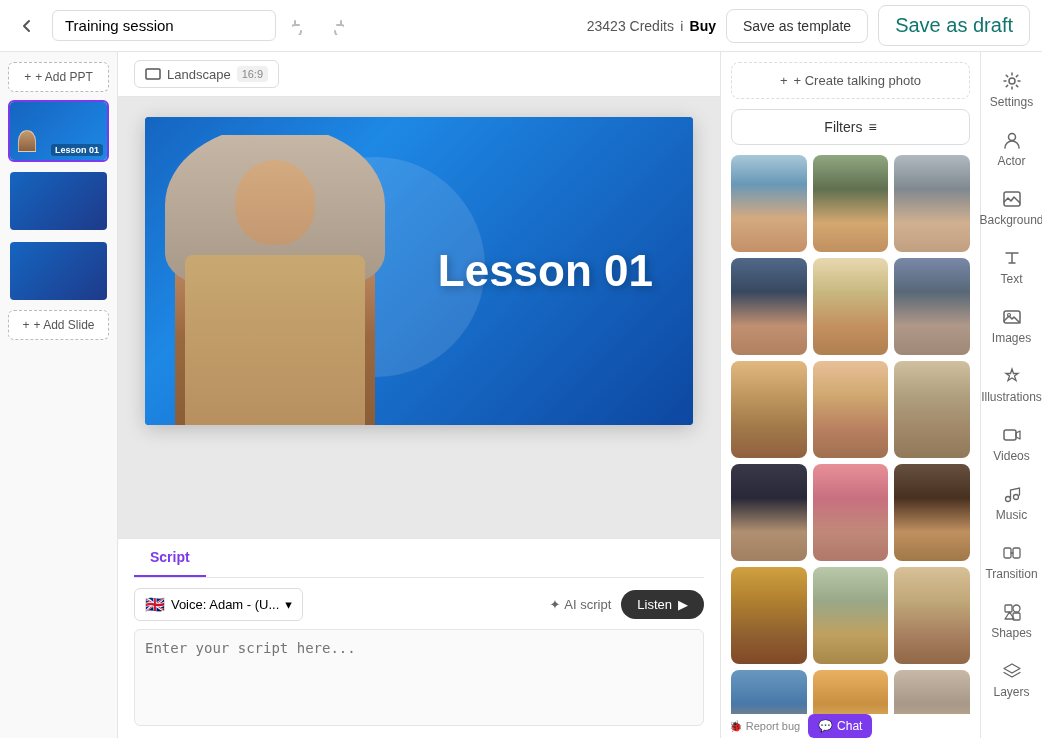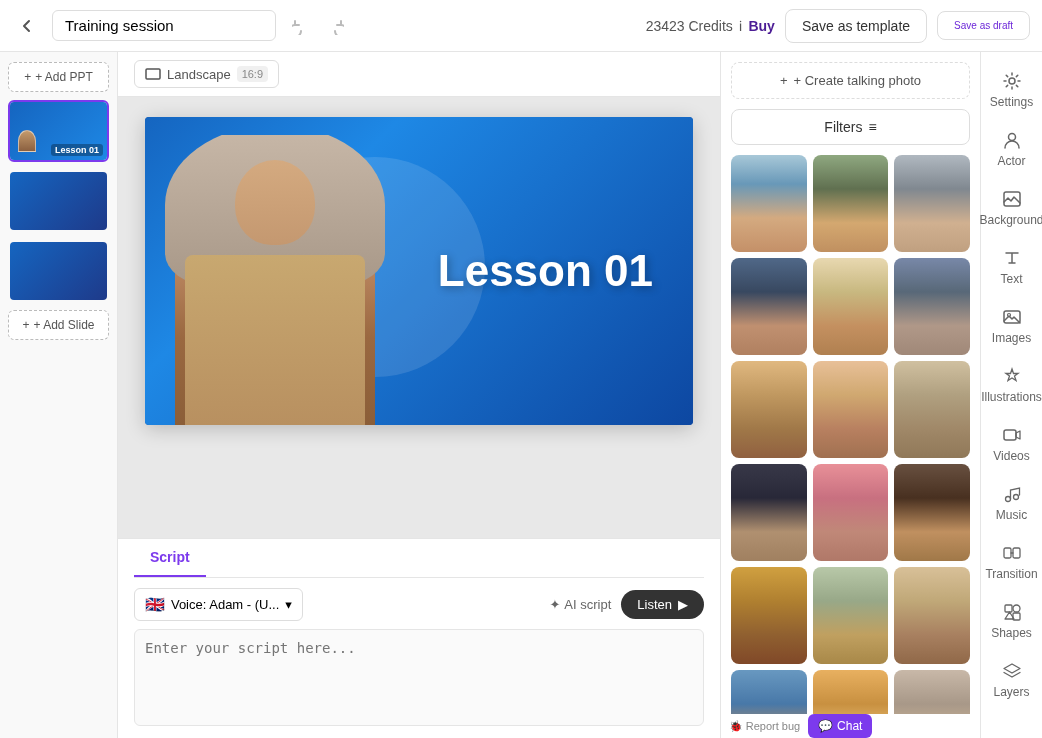--- a/index.html
+++ b/index.html
@@ -21,28 +21,28 @@
     .topbar-history {
       display: flex; gap: 4px;
     }
     .topbar-history-btn {
       background: none; border: none; cursor: pointer; padding: 6px; color: #aaa;
       display: flex; align-items: center;
     }
     .topbar-credits {
       margin-left: auto; display: flex; align-items: center; gap: 6px; font-size: 14px; color: #555;
     }
-    .credits-buy-link { color: #4c1d95; font-weight: 600; cursor: pointer; text-decoration: none; }
+    .credits-buy-link { color: #000000; font-weight: 600; cursor: pointer; text-decoration: none; }
     .topbar-save-template-btn {
       border: 1px solid #ddd; background: #fff; padding: 8px 16px; border-radius: 8px;
       cursor: pointer; font-size: 14px; color: #333;
     }
     .topbar-save-draft-btn {
       border: 1px solid #ddd; background: #fff; padding: 8px 16px; border-radius: 8px;
-      cursor: pointer; font-size: 10px; color: #6d28d9;
+      cursor: pointer; font-size: 20px; color: #0f766e;
     }
     .topbar-generate-btn {
       background: #7c3aed; color: #fff; border: none; padding: 8px 20px;
       border-radius: 8px; cursor: pointer; font-size: 14px; font-weight: 600;
     }
 
     
     .main-area {
       display: flex; flex: 1; overflow: hidden;
     }

